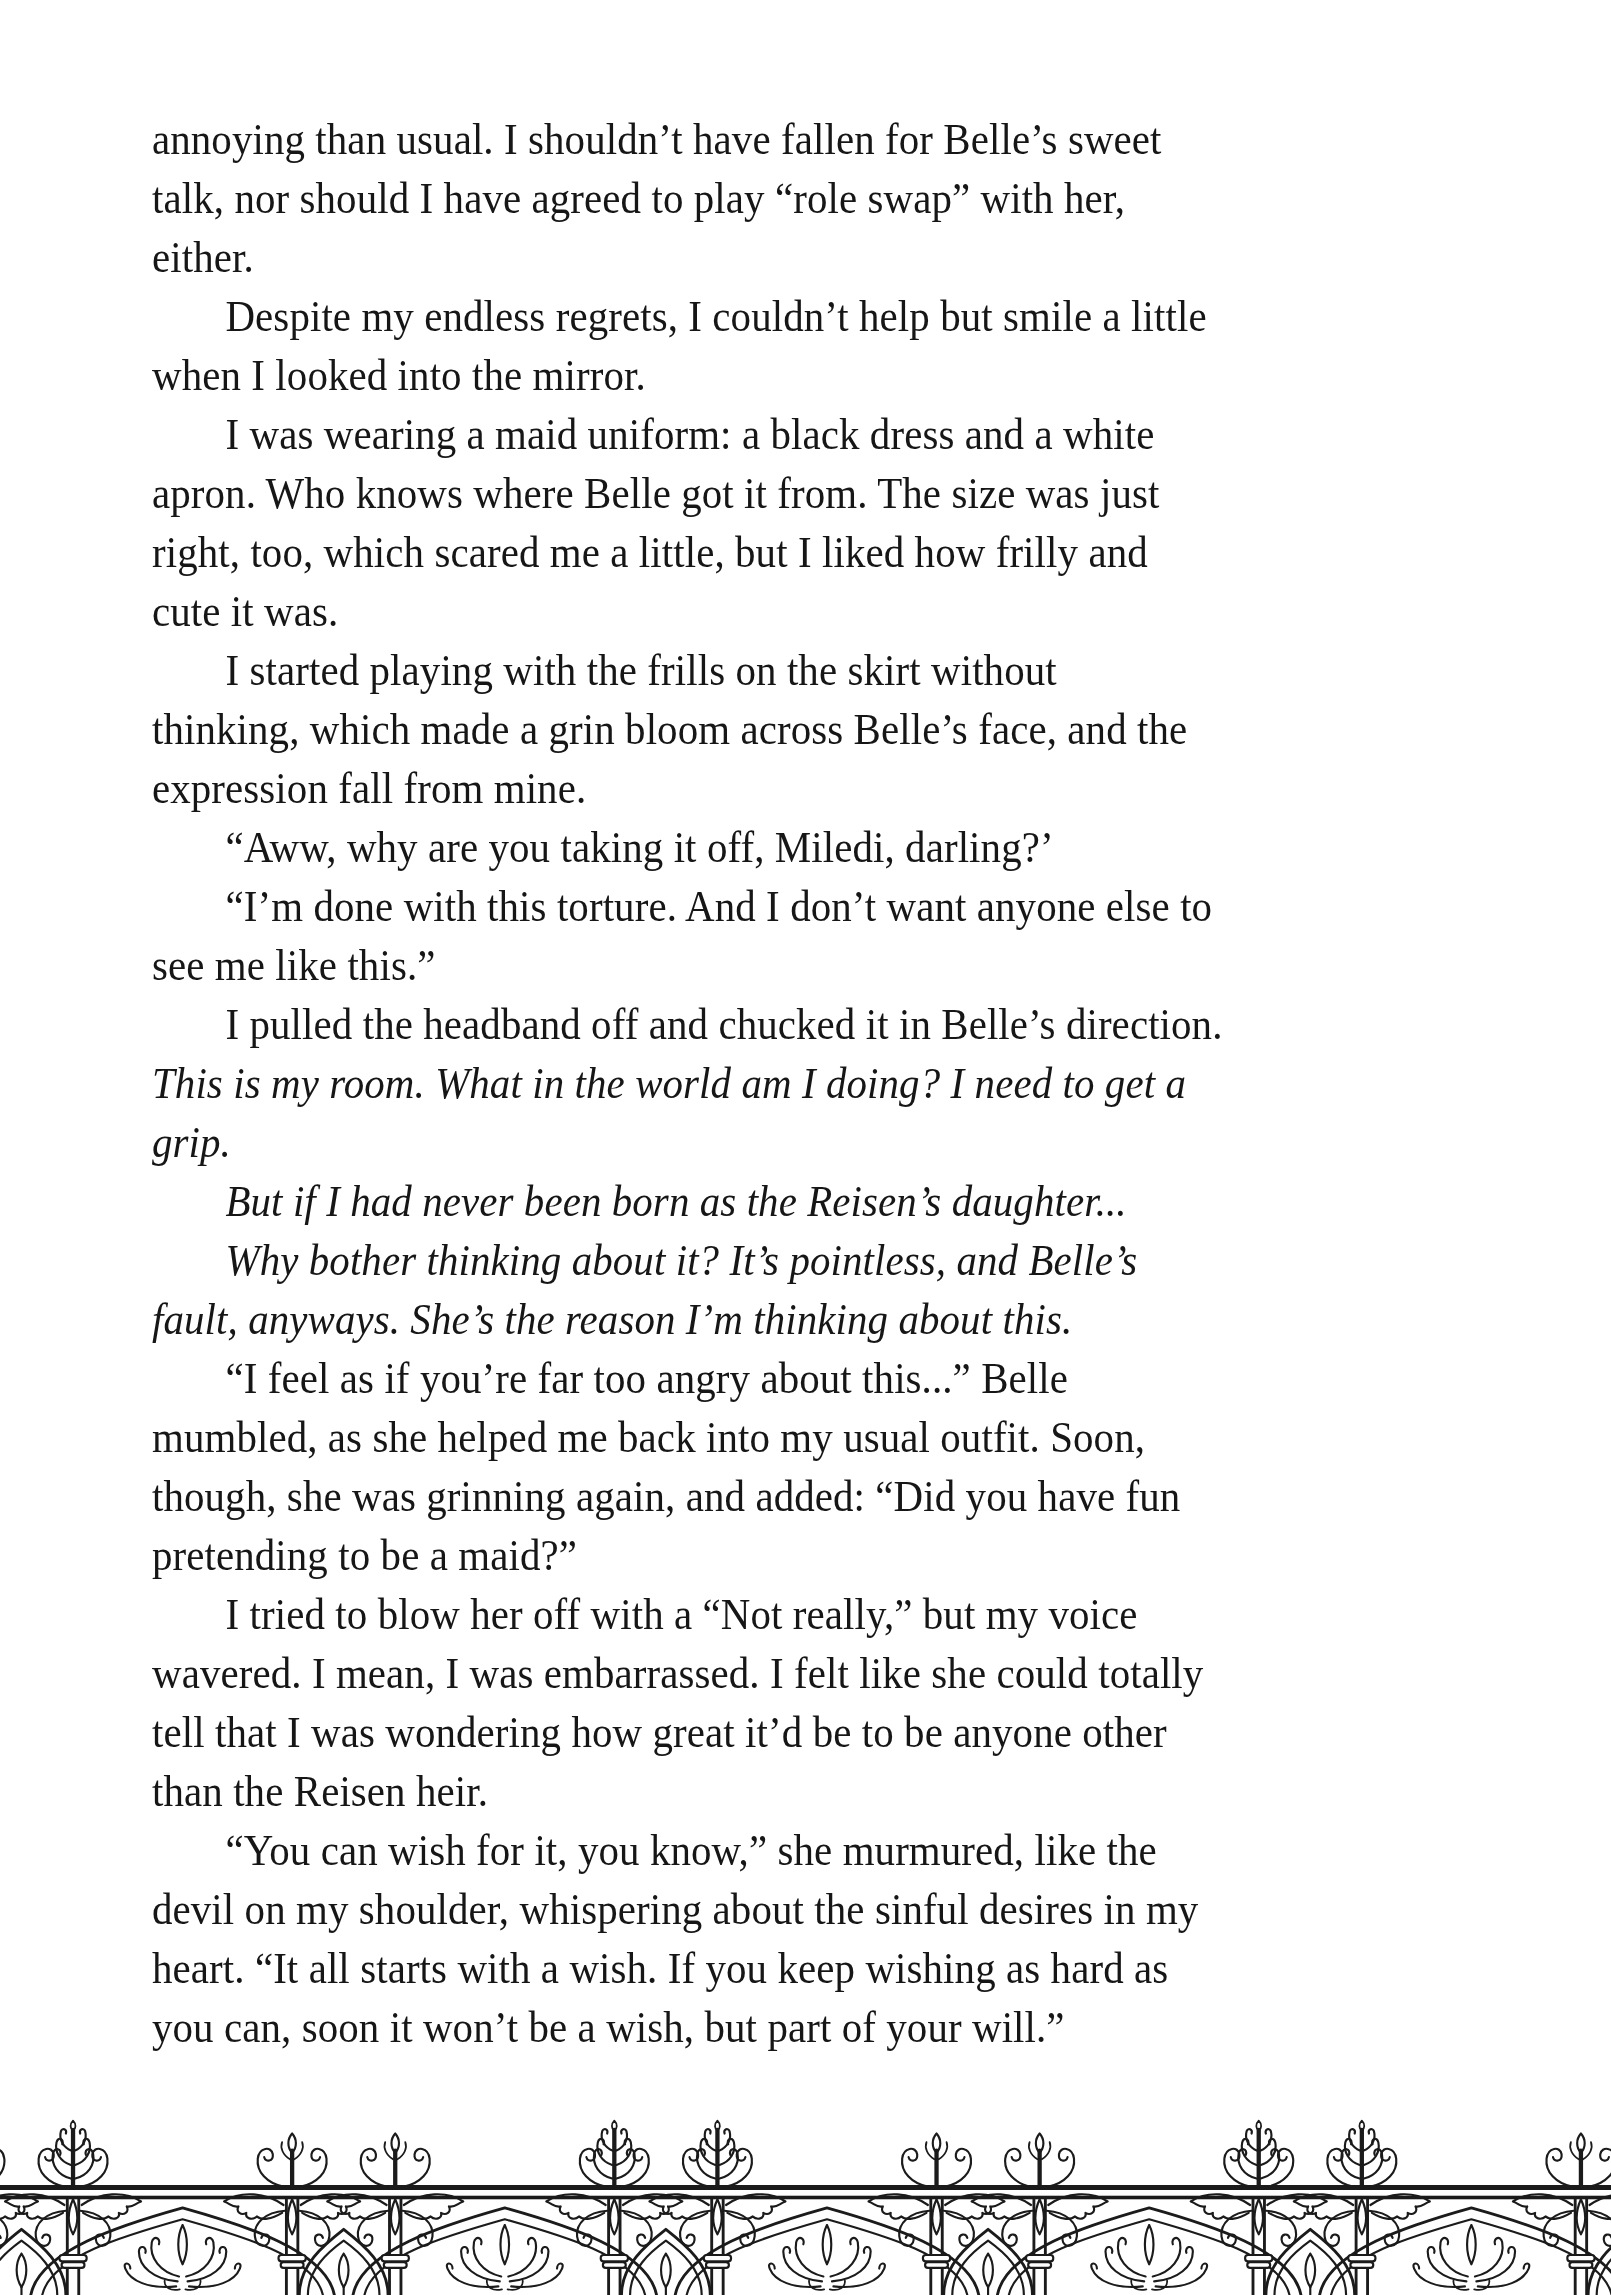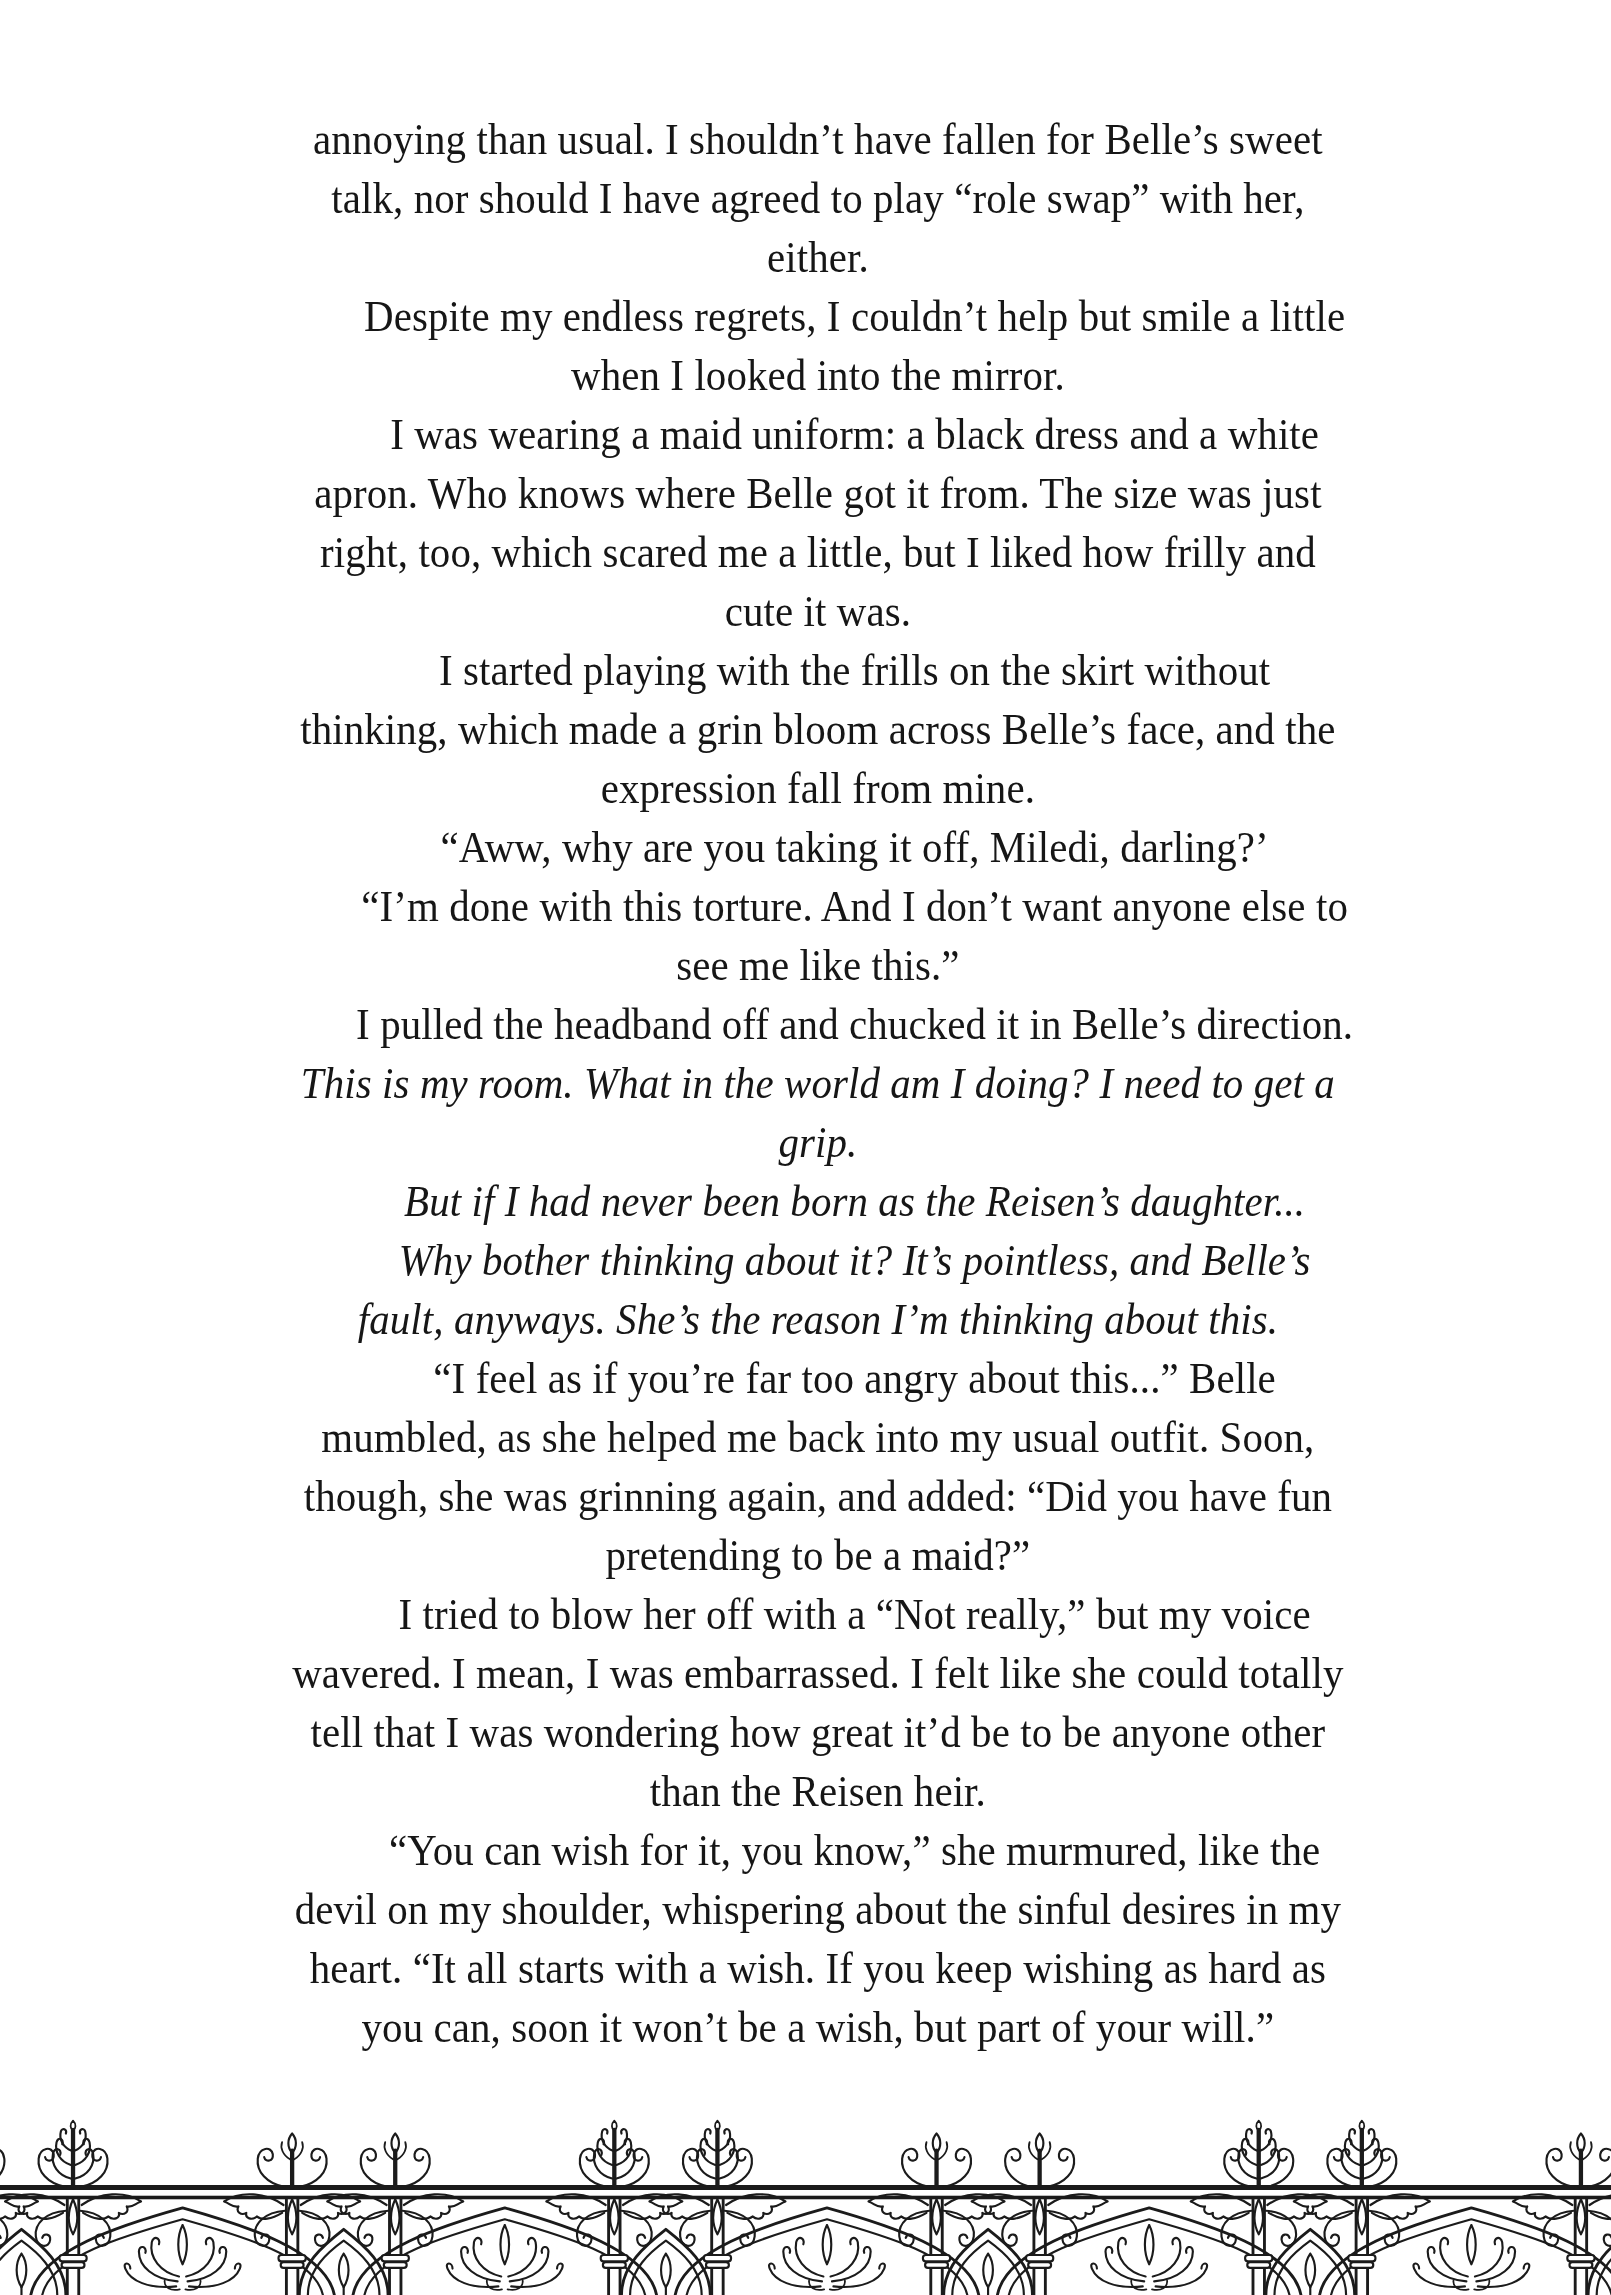--- a/index.html
+++ b/index.html
@@ -9,21 +9,20 @@
     height: 2295px;
     background: #ffffff;
     position: relative;
     overflow: hidden;
     font-family: "Liberation Serif", "DejaVu Serif", serif;
   }
   .page {
     position: absolute;
     inset: 0;
     background: #ffffff;
-    text-align: center;
   }
   .text-block {
     position: absolute;
     left: 152px;
     top: 110px;
     width: 1432px;
     transform: scaleX(0.93);
     transform-origin: 0 0;
   }
   .line {

